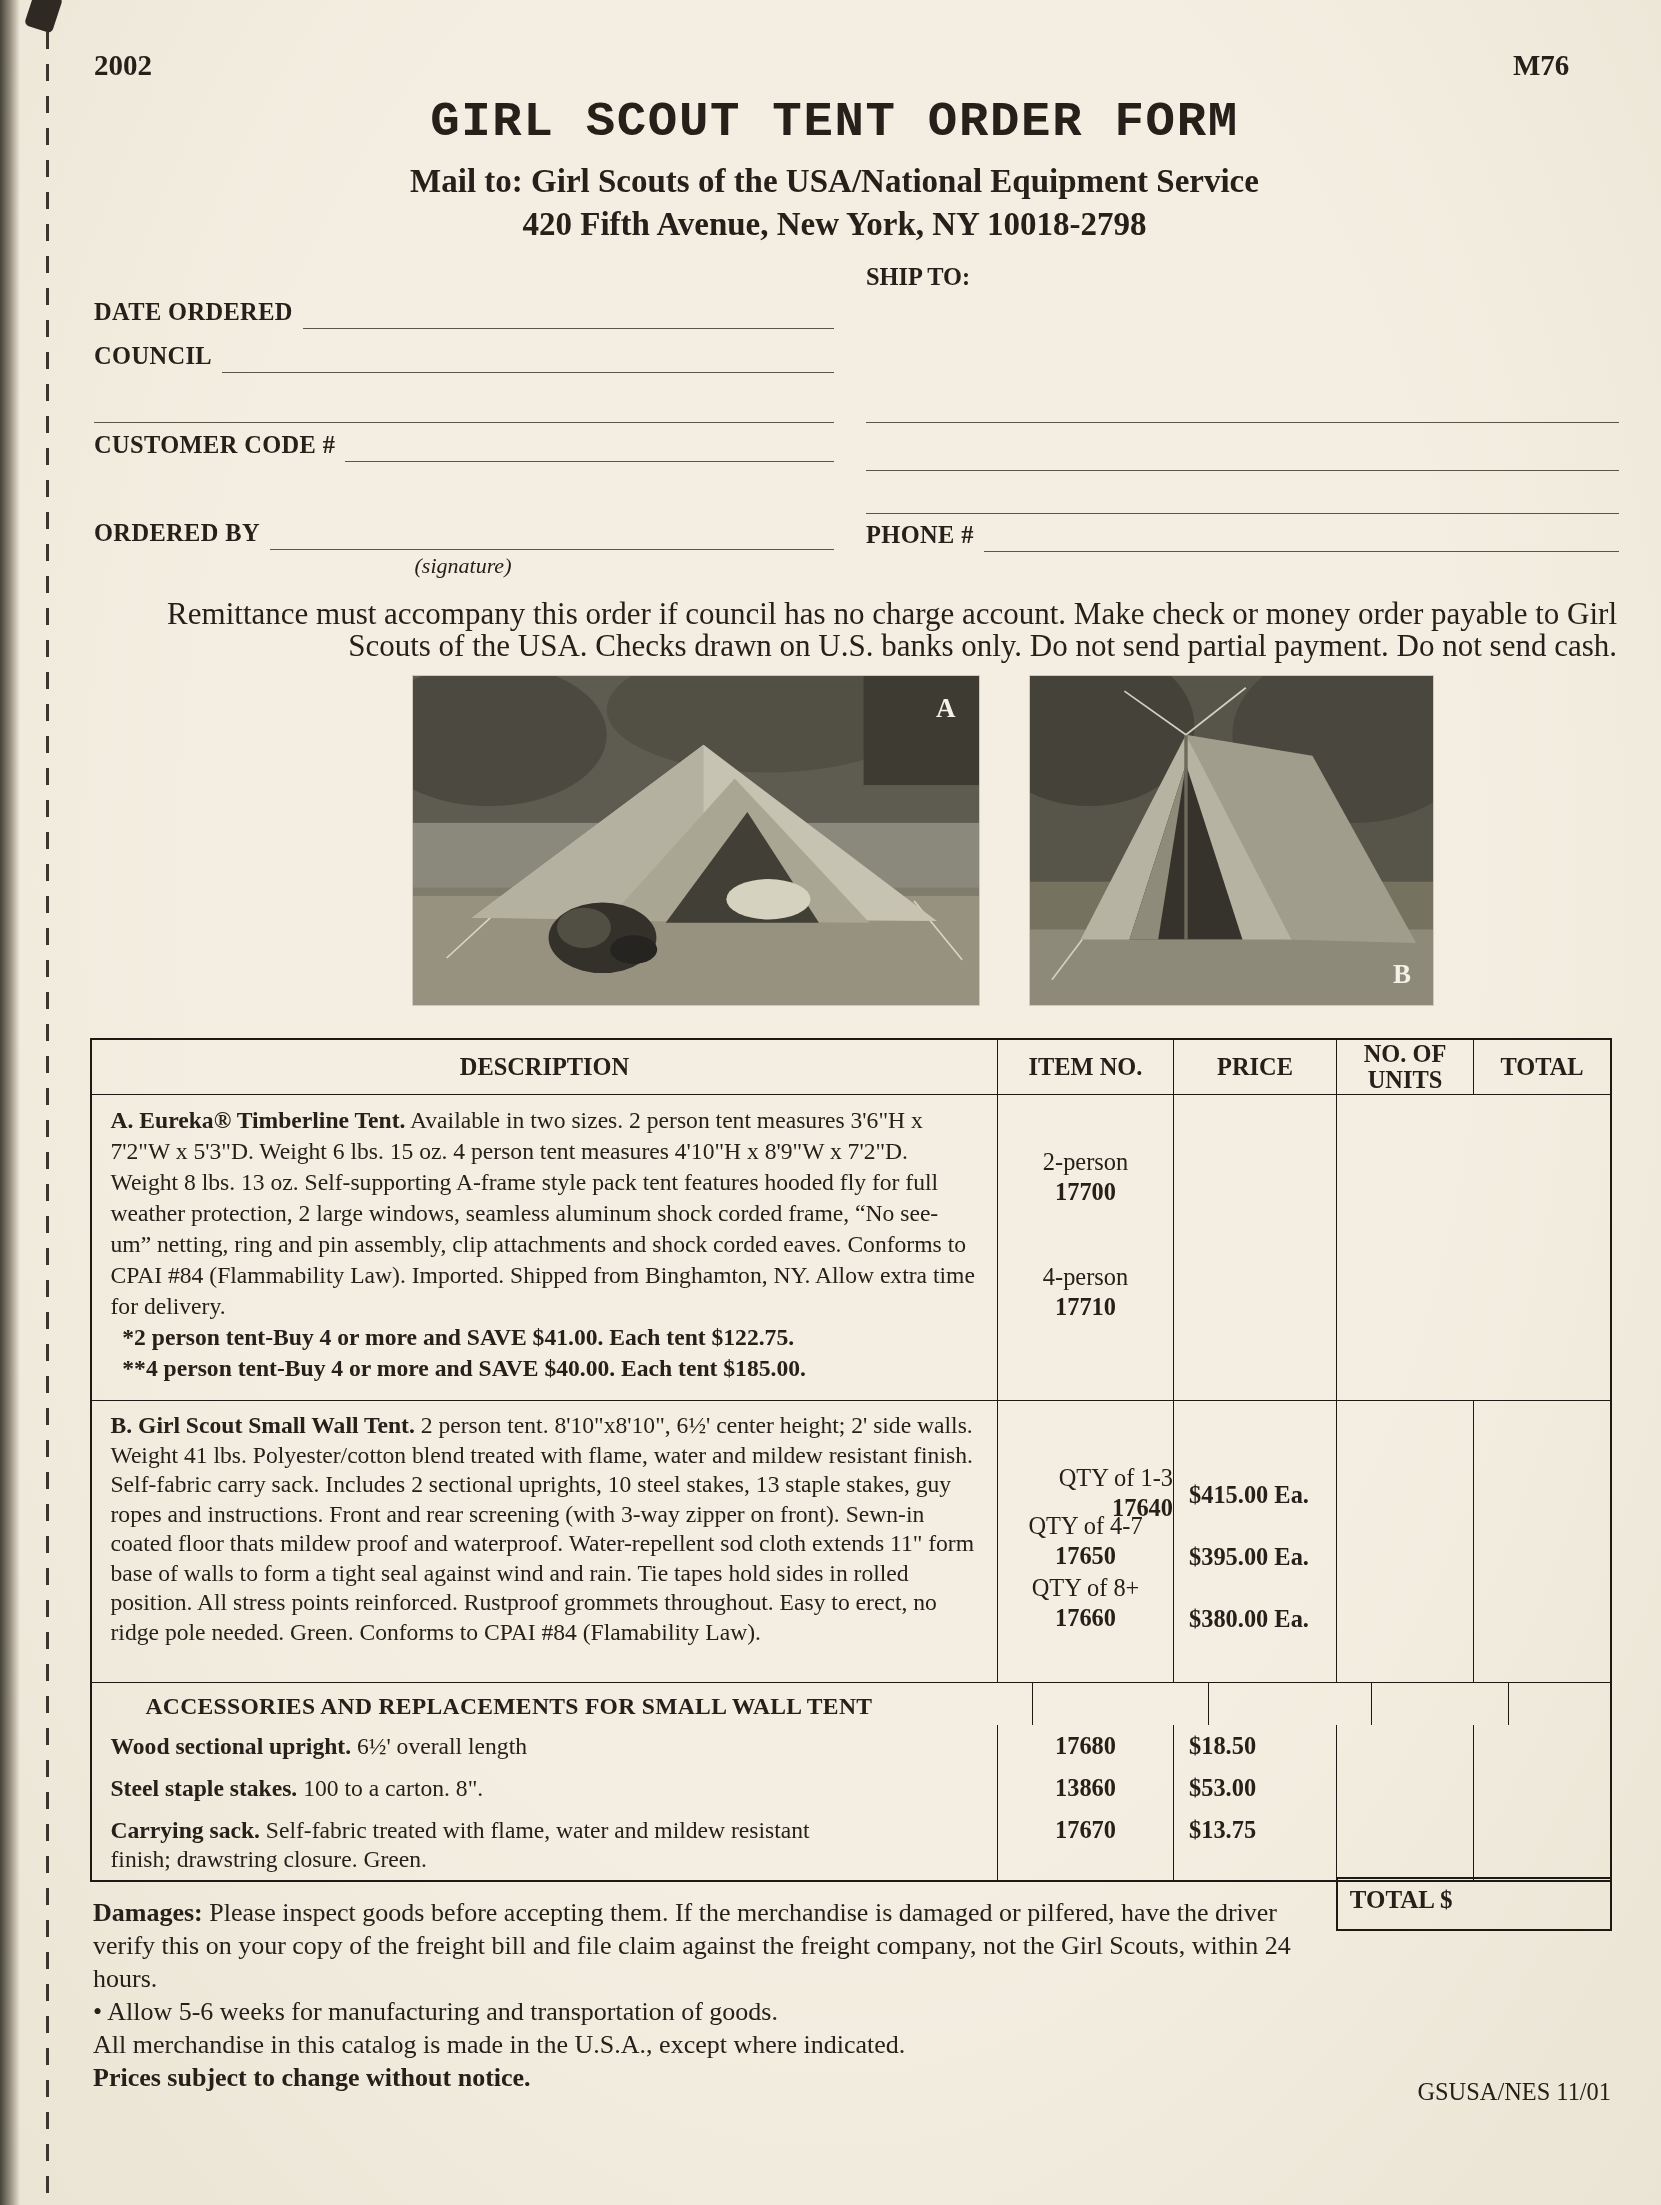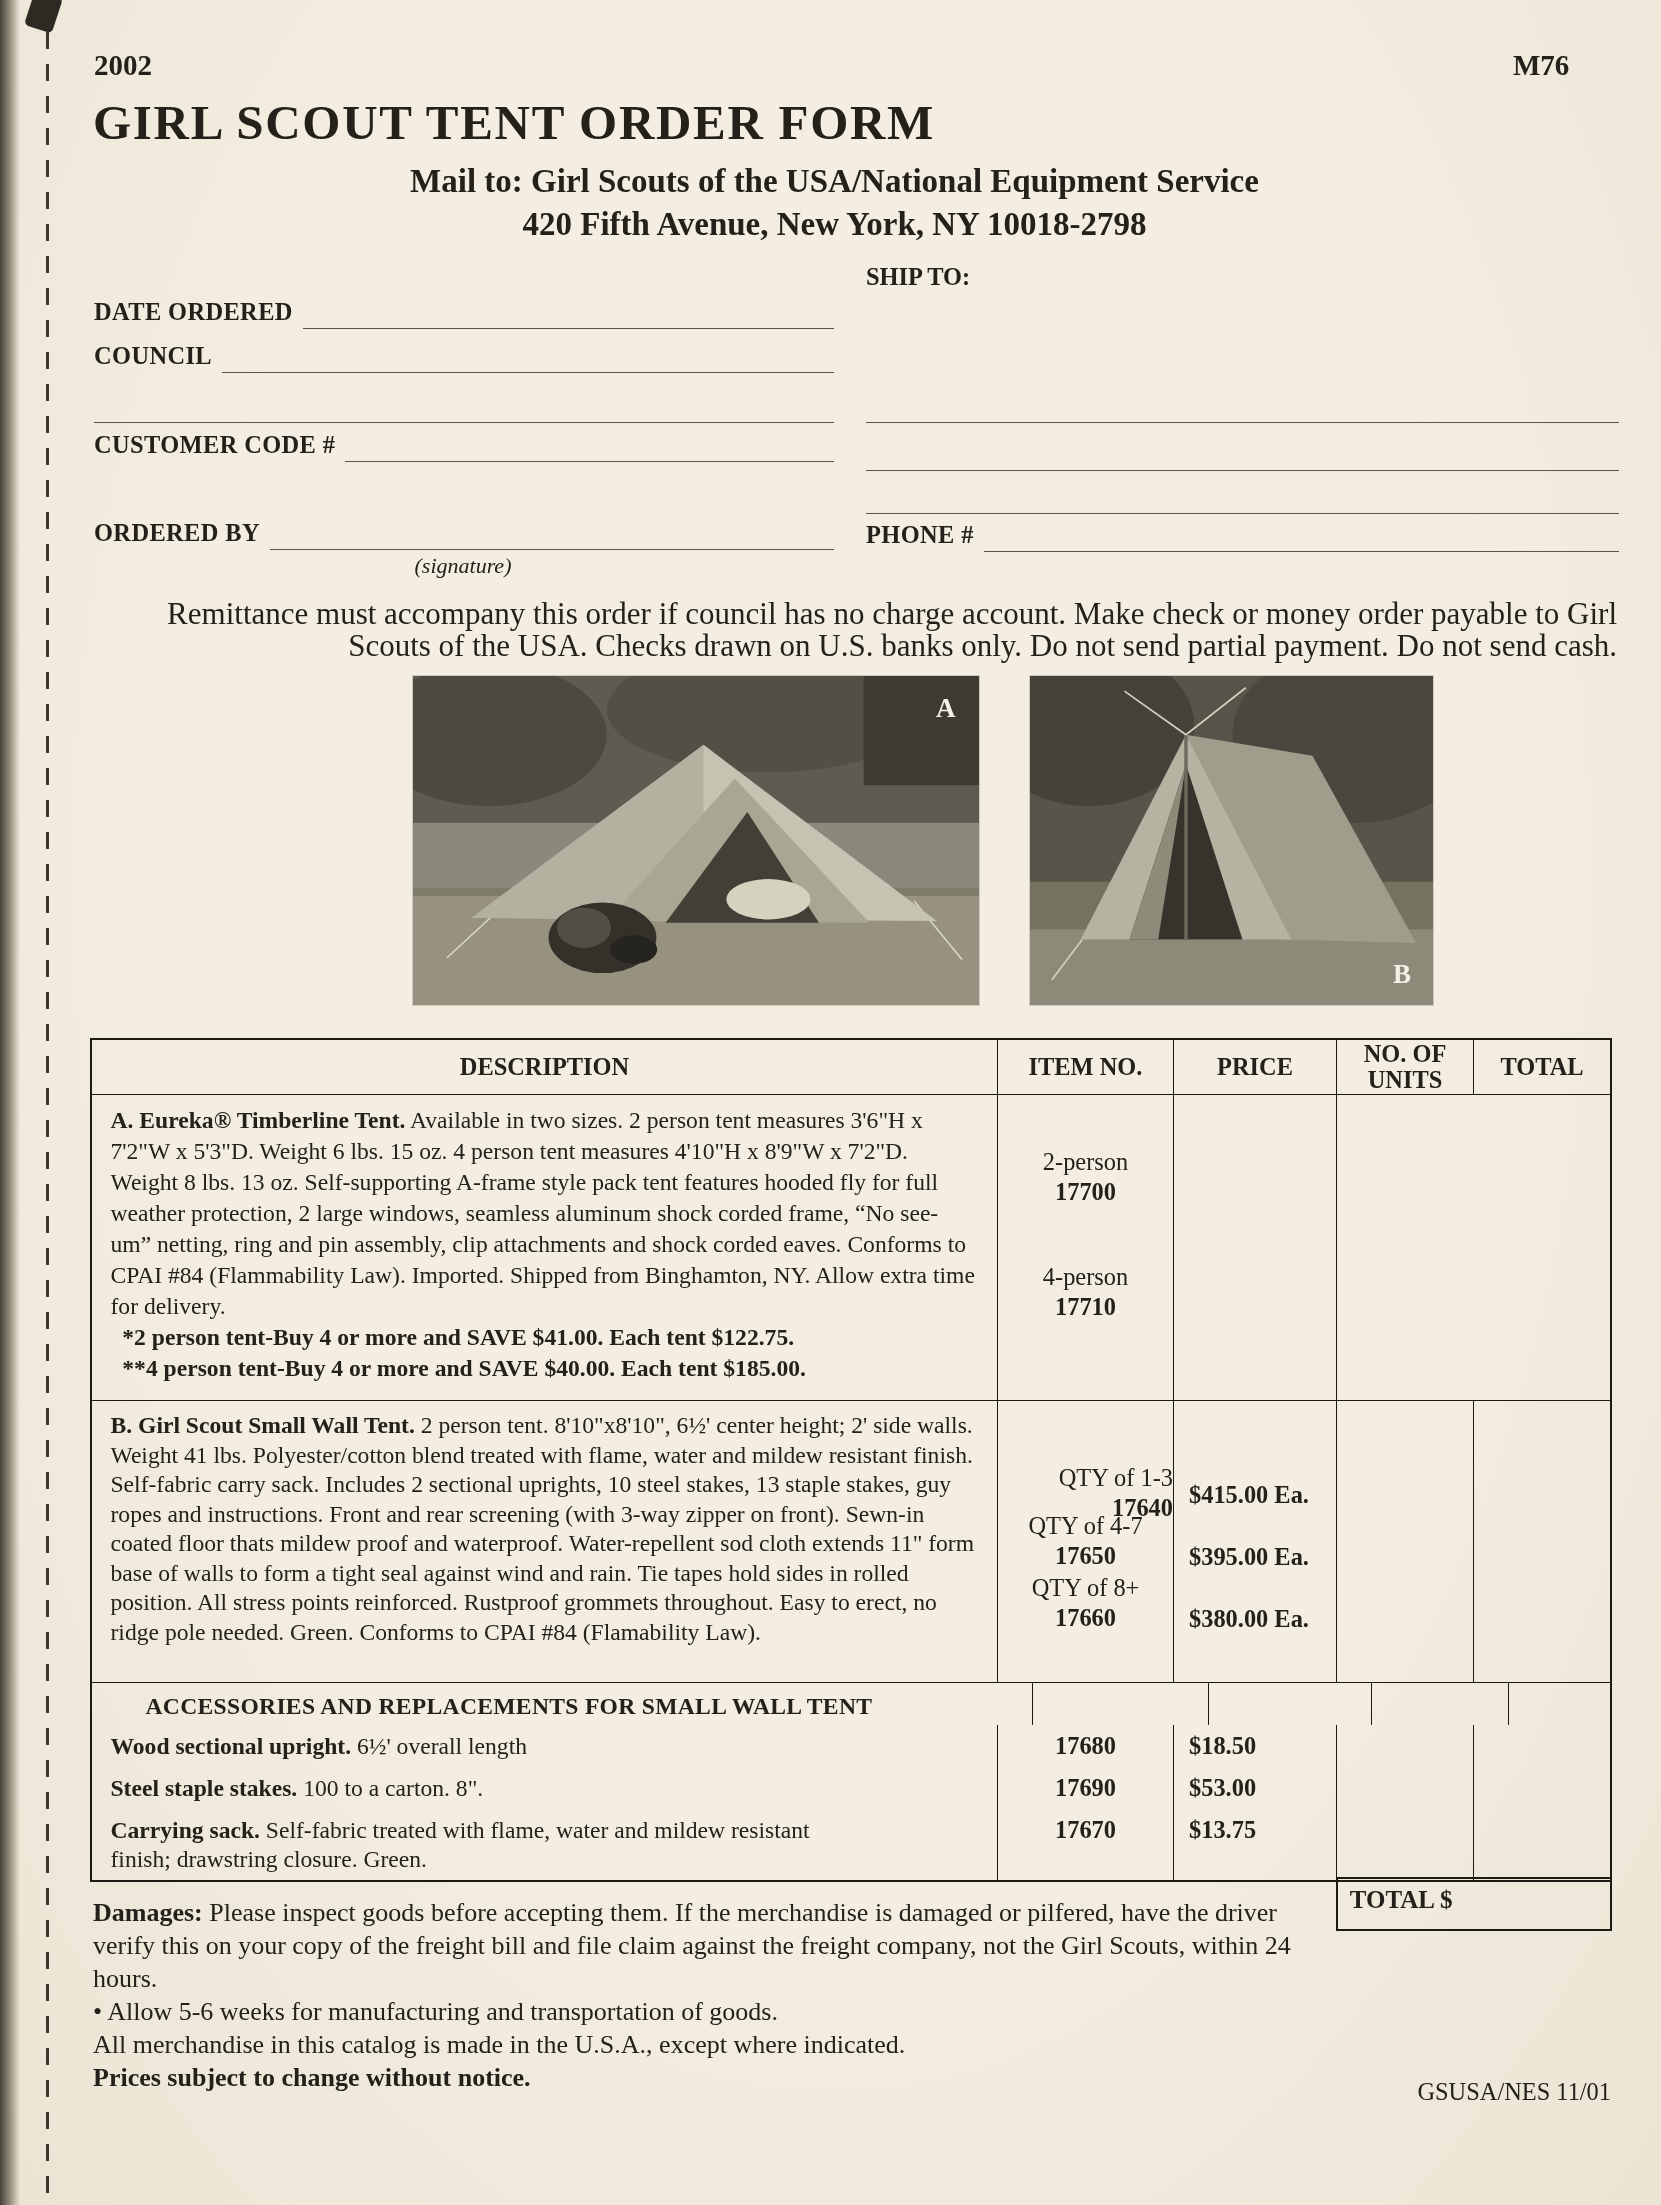--- a/index.html
+++ b/index.html
@@ -11,22 +11,22 @@
   
   .scan-edge{position:absolute;left:0;top:0;width:20px;height:100%;
              background:linear-gradient(90deg,#46423a 0%,#8d8676 45%,rgba(240,235,222,0) 100%);}
   .perf-line{position:absolute;left:46px;top:0;width:2.5px;height:100%;
              background:repeating-linear-gradient(180deg,#3b372f 0px,#3b372f 17px,transparent 17px,transparent 32px);}
   .corner-blot{position:absolute;left:29px;top:-6.7px;width:29px;height:37px;background:#2e2a23;transform:rotate(18deg);border-radius:5px;}
 
   
   .hdr-year{position:absolute;left:94px;top:49px;font-size:29px;font-weight:bold;}
   .hdr-code{position:absolute;left:1513px;top:49px;font-size:29px;font-weight:bold;}
-  .title{position:absolute;left:93px;width:1483px;top:94px;
-         font-size:49px;font-weight:bold;letter-spacing:1.7px;}
+  .title{position:absolute;left:93px;width:1483px;top:94px;text-align:center;
+         font-size:49px;font-weight:bold;letter-spacing:1.7px;font-family:Liberation Mono, monospace;}
   .subtitle{position:absolute;left:93px;width:1483px;top:163px;text-align:center;font-size:33px;font-weight:bold;}
   .address{position:absolute;left:93px;width:1483px;top:206px;text-align:center;font-size:33px;font-weight:bold;}
 
   
   .ship-to{position:absolute;left:866px;top:263px;width:755px;display:flex;font-size:23px;line-height:28px;}
   .stlabel{font-weight:bold;font-size:24.4px;width:126px;flex:none;}
   .sttext{flex:1;}
   .stemph{font-weight:bold;font-style:italic;}
 
   
@@ -262,21 +262,21 @@
       <div class="cell acc-item">17680</div>
       <div class="cell acc-price">$18.50</div>
       <div class="cell"></div>
       <div class="cell"></div>
     </div>
 
     <div class="trow acc-row nosep">
       <div class="cell desc-cell">
         <p><span class="lead">Steel staple stakes.</span><span> 100 to a carton. 8".</span></p>
       </div>
-      <div class="cell acc-item">17690</div>
+      <div class="cell acc-item">13860</div>
       <div class="cell acc-price">$53.00</div>
       <div class="cell"></div>
       <div class="cell"></div>
     </div>
 
     <div class="trow acc-row-last nosep">
       <div class="cell desc-cell">
         <p class="acc-narrow"><span class="lead">Carrying sack.</span><span> Self-fabric treated with flame, water and mildew resistant finish; drawstring closure. Green.</span></p>
       </div>
       <div class="cell acc-item">17670</div>

